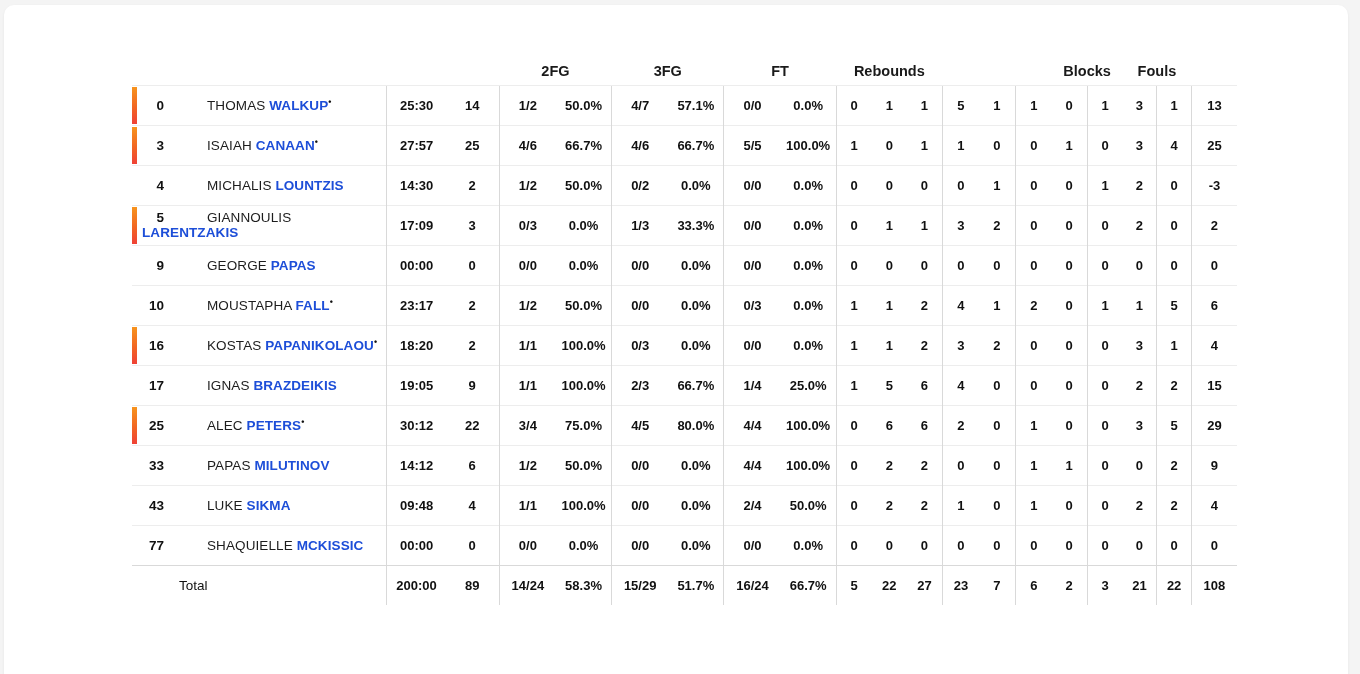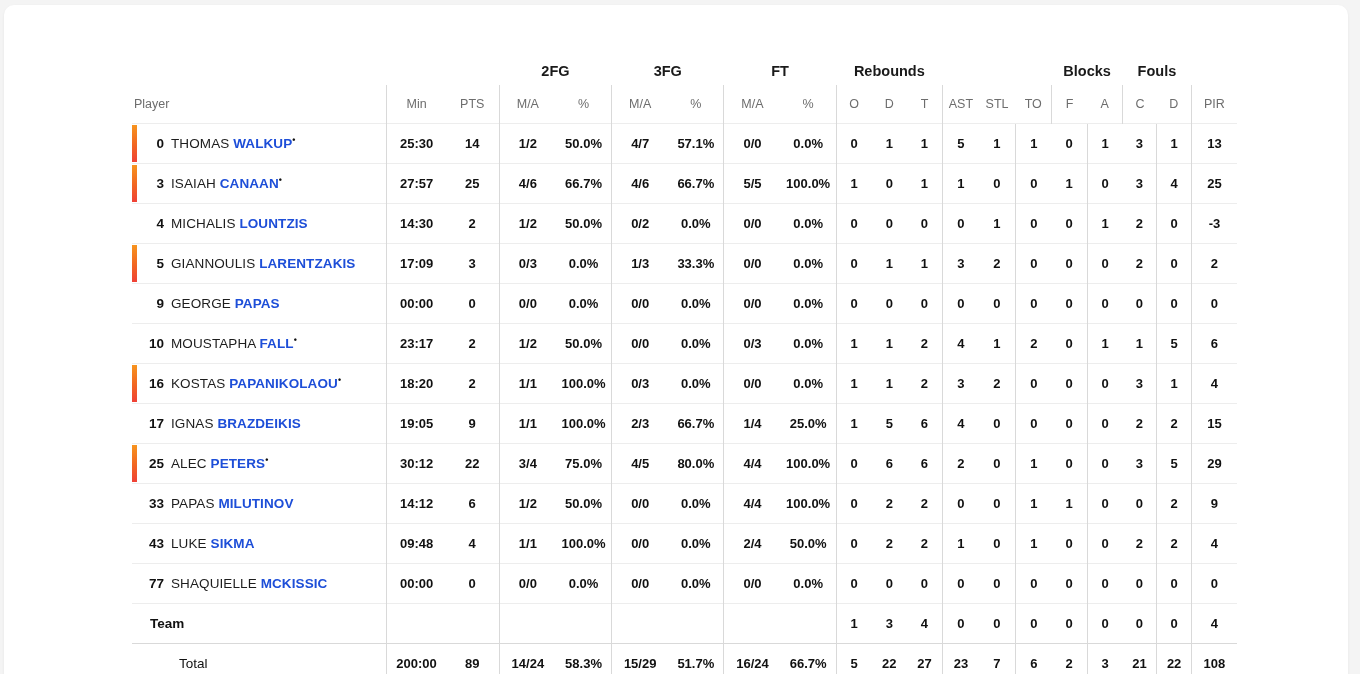--- a/index.html
+++ b/index.html
@@ -109,20 +109,21 @@
     font-weight: bold;
     font-size: 13.5px;
     color: #111;
     margin-right: 7px;
   }
   td.player-cell .first {
     font-weight: normal;
     font-size: 13.5px;
     color: #1d1d1d;
     letter-spacing: 0.1px;
+    margin-left: 36px;
   }
   td.player-cell .last {
     font-weight: bold;
     font-size: 13.5px;
     color: #1d4ed8;
     letter-spacing: 0.1px;
   }
   td.player-cell .star {
     font-weight: bold;
     font-size: 13.5px;
@@ -182,42 +183,20 @@
           <th colspan="2"></th>
           <th colspan="2">2FG</th>
           <th colspan="2">3FG</th>
           <th colspan="2">FT</th>
           <th colspan="3">Rebounds</th>
           <th colspan="3"></th>
           <th colspan="2">Blocks</th>
           <th colspan="2">Fouls</th>
           <th colspan="1"></th>
         </tr>
-        <tr class="sub-row">
-          <th class="player-head">Player</th>
-          <th class="sep-l">Min</th>
-          <th>PTS</th>
-          <th class="sep-l">M/A</th>
-          <th>%</th>
-          <th class="sep-l">M/A</th>
-          <th>%</th>
-          <th class="sep-l">M/A</th>
-          <th>%</th>
-          <th class="sep-l">O</th>
-          <th>D</th>
-          <th>T</th>
-          <th class="sep-l">AST</th>
-          <th>STL</th>
-          <th>TO</th>
-          <th class="sep-l">F</th>
-          <th>A</th>
-          <th class="sep-l">C</th>
-          <th>D</th>
-          <th class="sep-l">PIR</th>
-        </tr>
       </thead>
       <tbody id="tbody">
           <tr>
             <td class="player-cell"><span class="bar"></span><span class="num">0</span><span class="first">THOMAS </span><span class="last">WALKUP</span><span class="star">•</span></td>
             <td class="sep-l">25:30</td>
             <td>14</td>
             <td class="sep-l">1/2</td>
             <td>50.0%</td>
             <td class="sep-l">4/7</td>
             <td>57.1%</td>
@@ -469,42 +448,20 @@
             <td>0</td>
             <td>0</td>
             <td class="sep-l">0</td>
             <td>0</td>
             <td class="sep-l">0</td>
             <td>0</td>
             <td class="sep-l">0</td>
             <td>0</td>
             <td class="sep-l">0</td>
             <td class="sep-l">0</td>
-          </tr>
-          <tr>
-            <td class="player-cell"><span class="teamlabel">Team</span></td>
-            <td class="sep-l"></td>
-            <td></td>
-            <td class="sep-l"></td>
-            <td></td>
-            <td class="sep-l"></td>
-            <td></td>
-            <td class="sep-l"></td>
-            <td></td>
-            <td class="sep-l">1</td>
-            <td>3</td>
-            <td>4</td>
-            <td class="sep-l">0</td>
-            <td>0</td>
-            <td class="sep-l">0</td>
-            <td>0</td>
-            <td class="sep-l">0</td>
-            <td>0</td>
-            <td class="sep-l">0</td>
-            <td class="sep-l">4</td>
           </tr>
           <tr class="total-row">
             <td class="player-cell"><span class="teamlabel">Total</span></td>
             <td class="sep-l">200:00</td>
             <td>89</td>
             <td class="sep-l">14/24</td>
             <td>58.3%</td>
             <td class="sep-l">15/29</td>
             <td>51.7%</td>
             <td class="sep-l">16/24</td>

